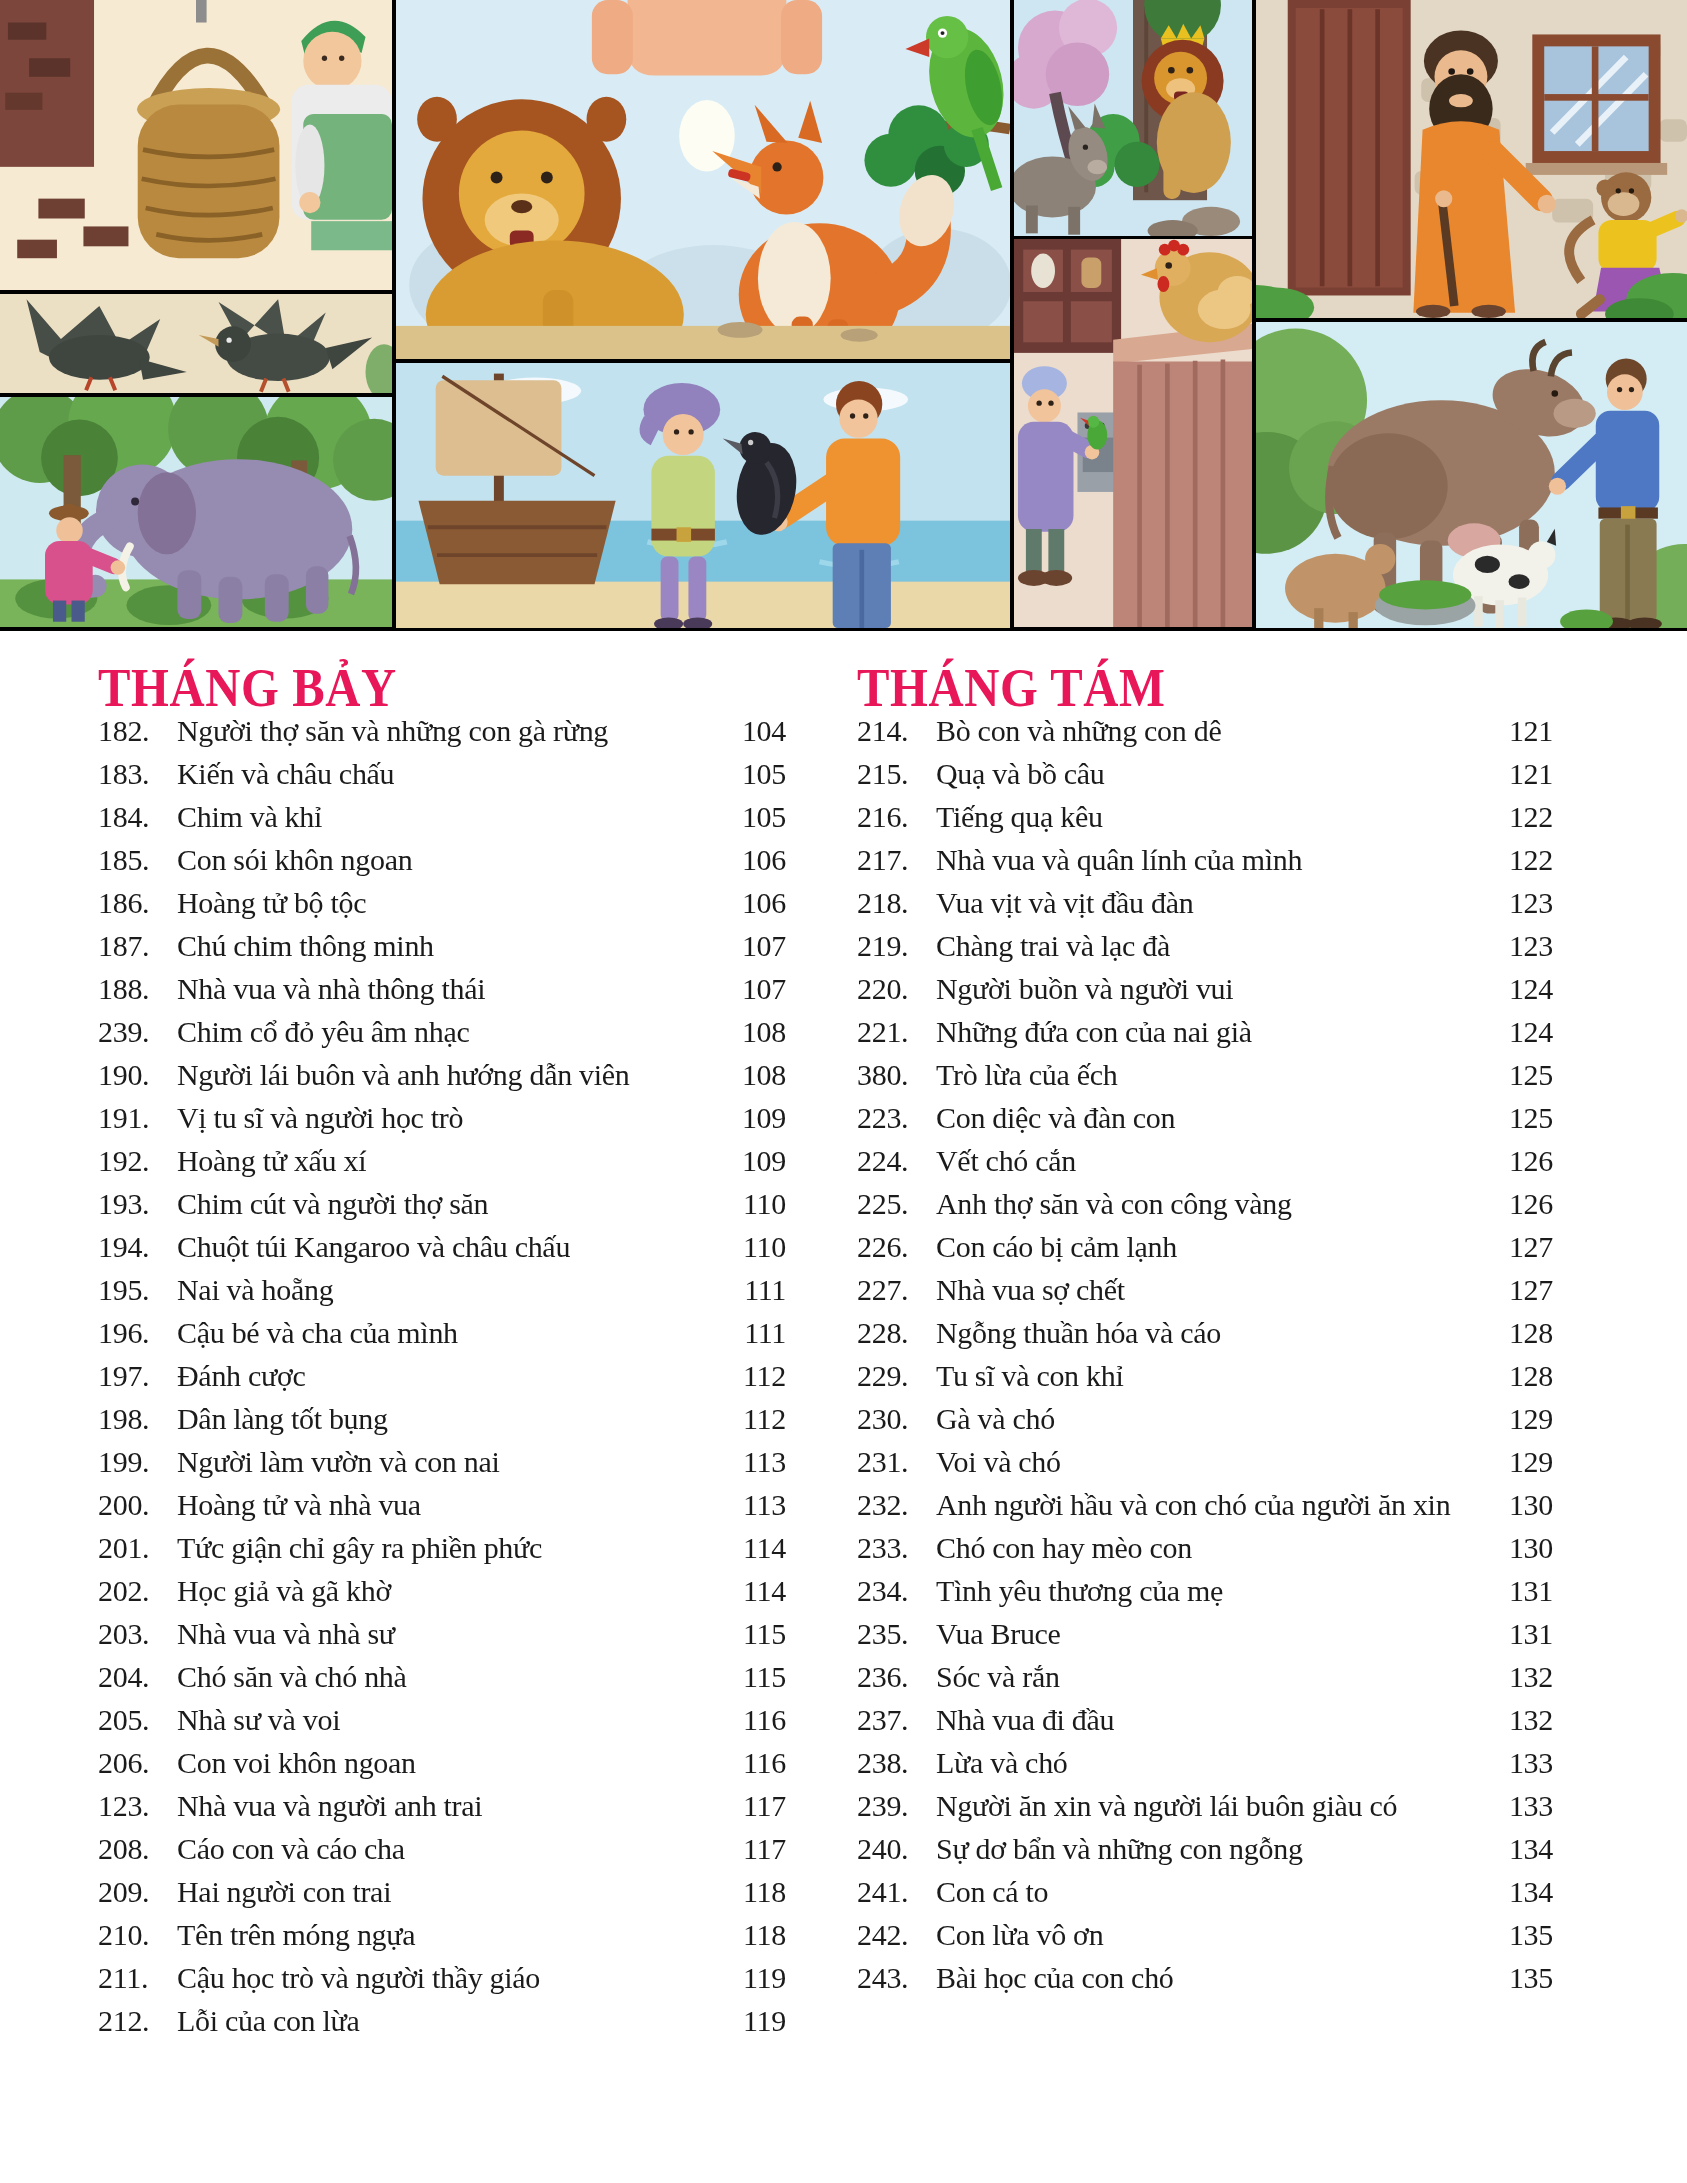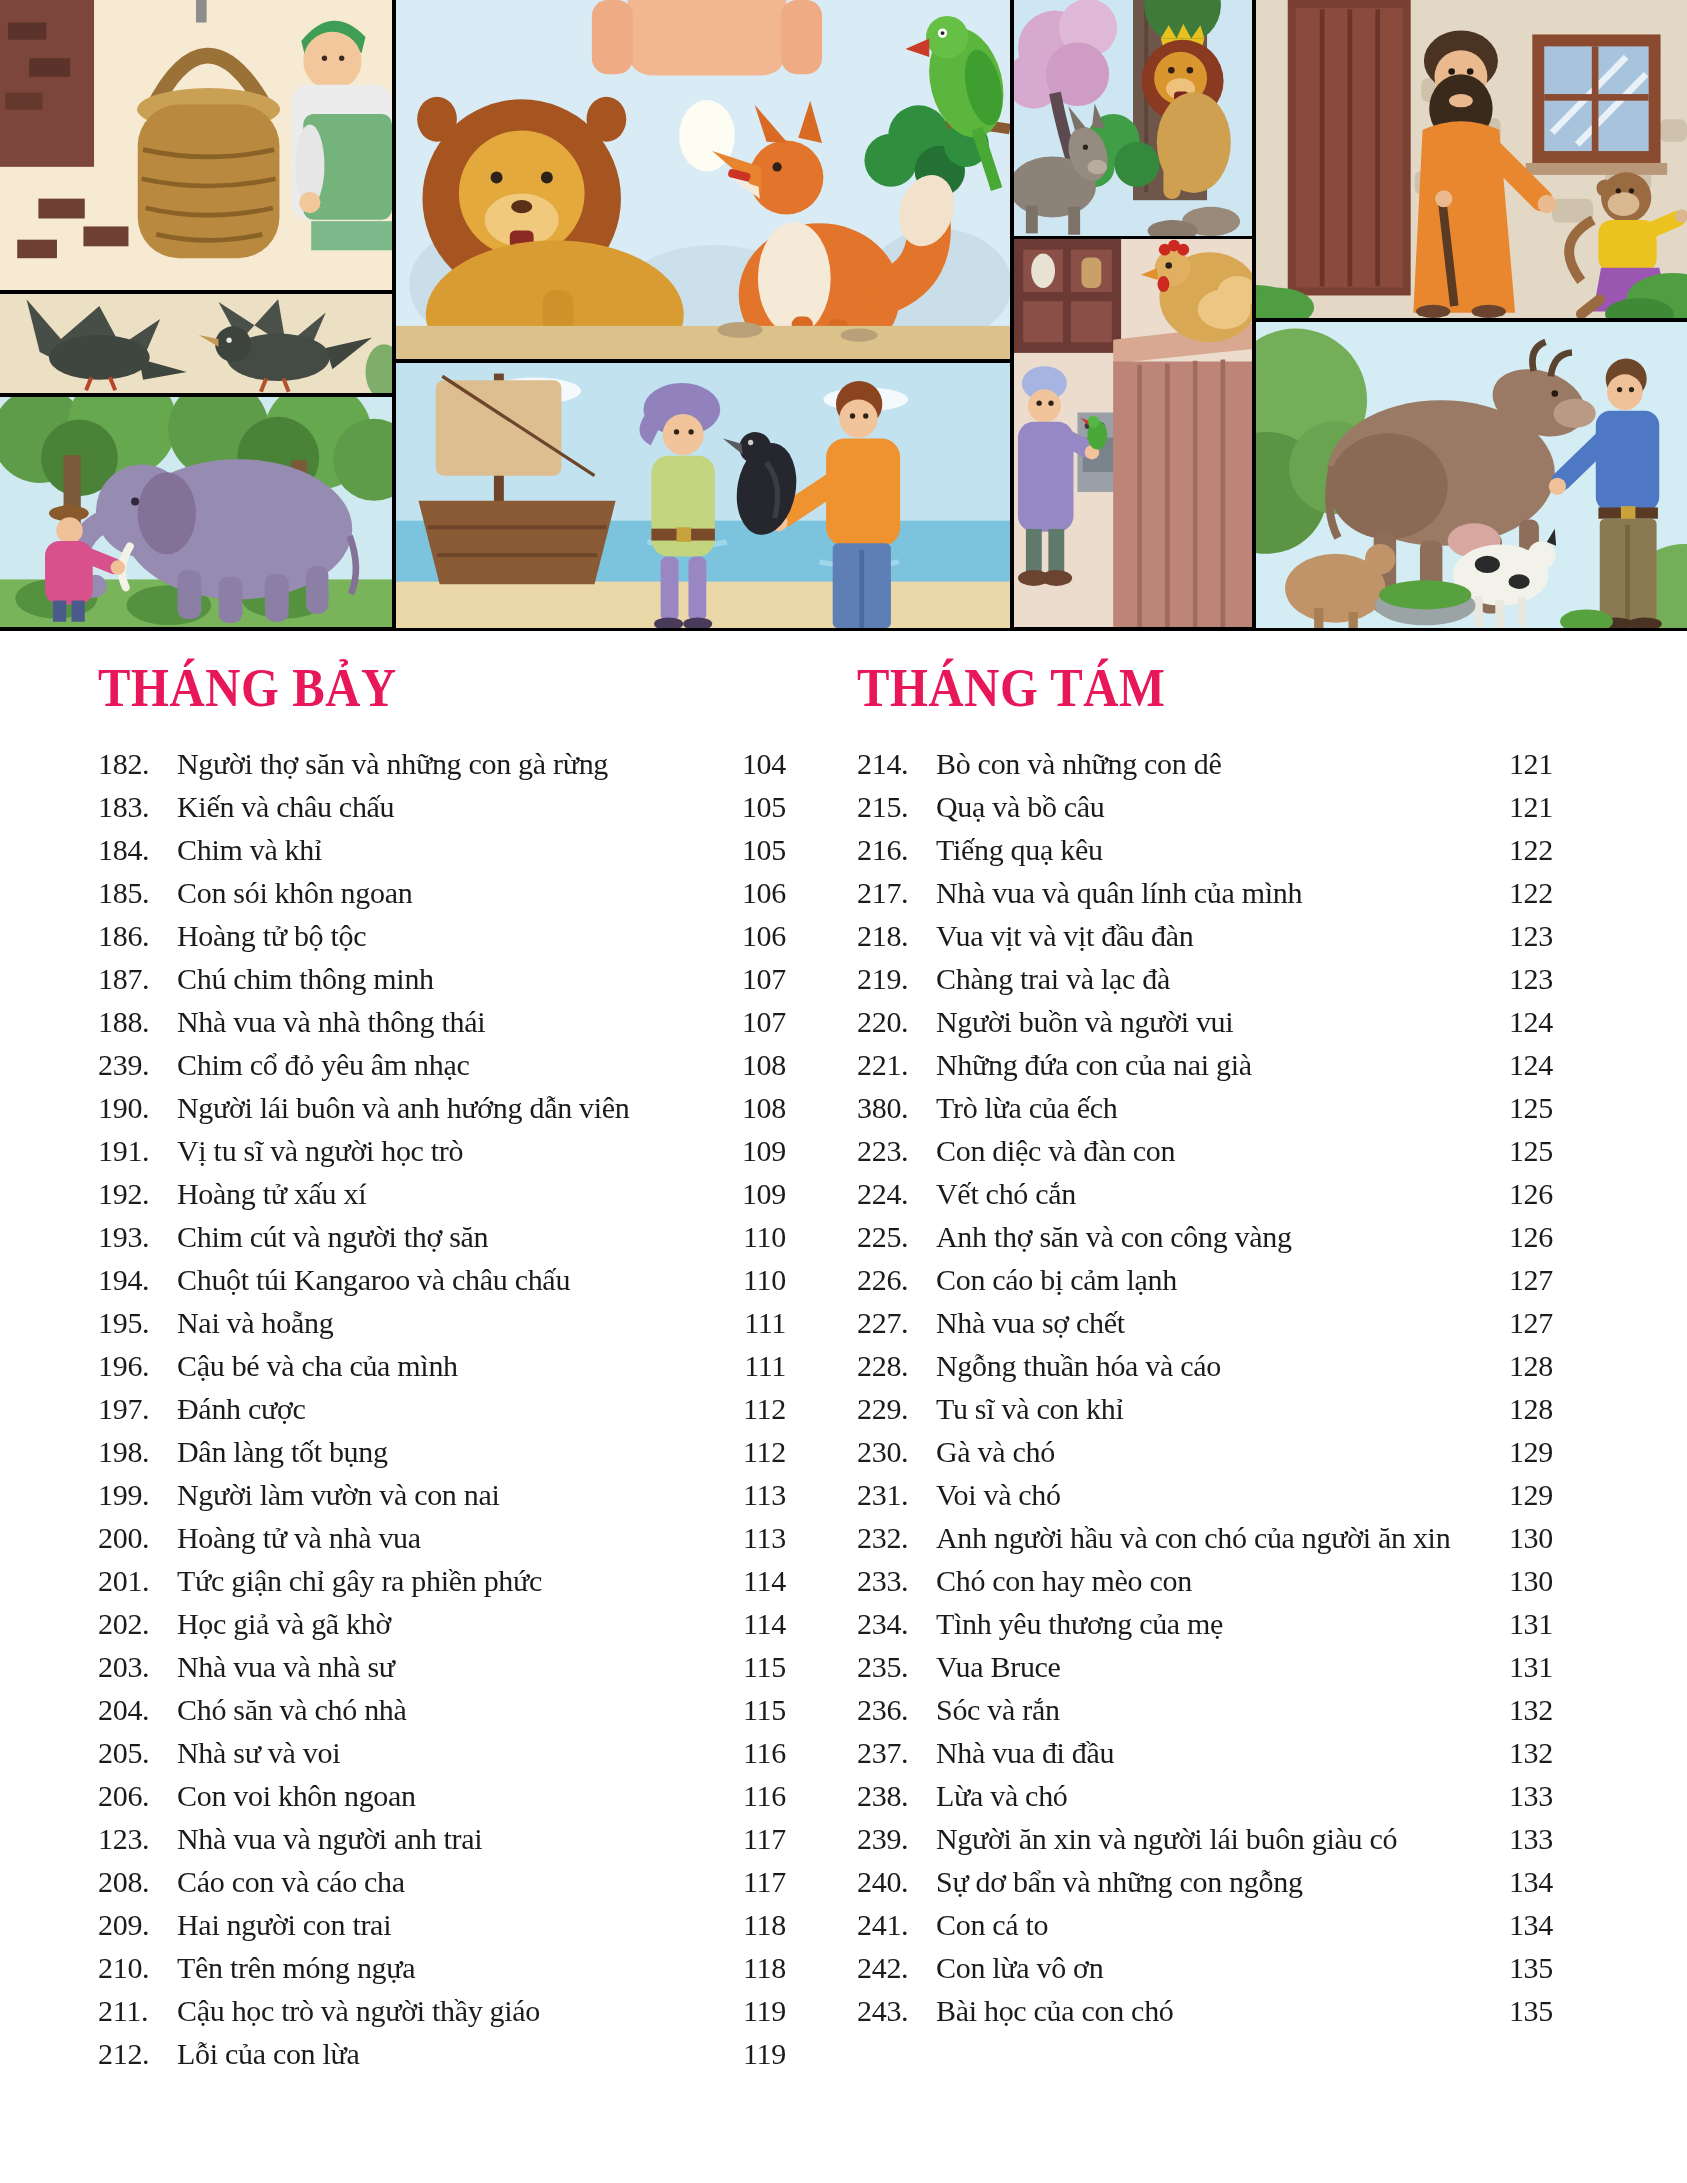--- a/index.html
+++ b/index.html
@@ -28,21 +28,21 @@
   
   .toc-col{position:absolute;top:663px;}
   .toc-col.left{left:98px;width:688px;}
   .toc-col.right{left:857px;width:696px;font-family:Liberation Serif, serif;}
   .month-header{
     margin:0;font-weight:bold;font-size:54px;line-height:0.95;
     color:var(--accent);white-space:nowrap;
     transform:scaleX(0.9);transform-origin:left center;
     letter-spacing:0.7px;
   }
-  .entries{margin-top:33px;}
+  .entries{}
   .entry{
     display:flex;align-items:baseline;height:43px;
     font-size:30px;color:var(--ink);letter-spacing:-0.3px;
   }
   .entry .num{flex:none;width:79px;}
   .entry .title{flex:1;white-space:nowrap;overflow:visible;min-width:0;}
   .entry .title .title-in{display:inline-block;transform-origin:left center;}
   .entry .page{flex:none;margin-left:12px;text-align:right;min-width:49px;}
 </style>
 </head>

